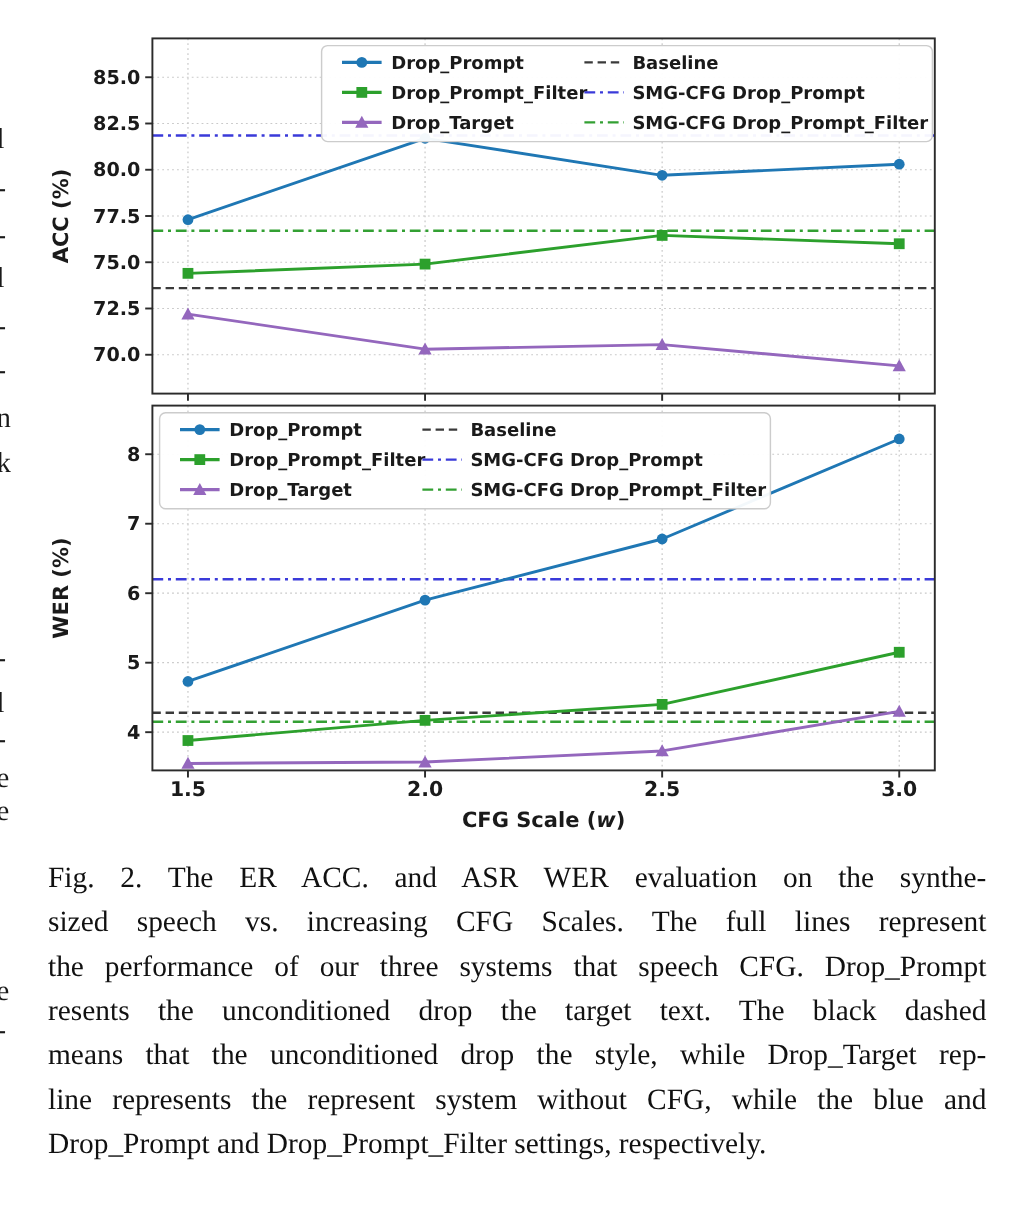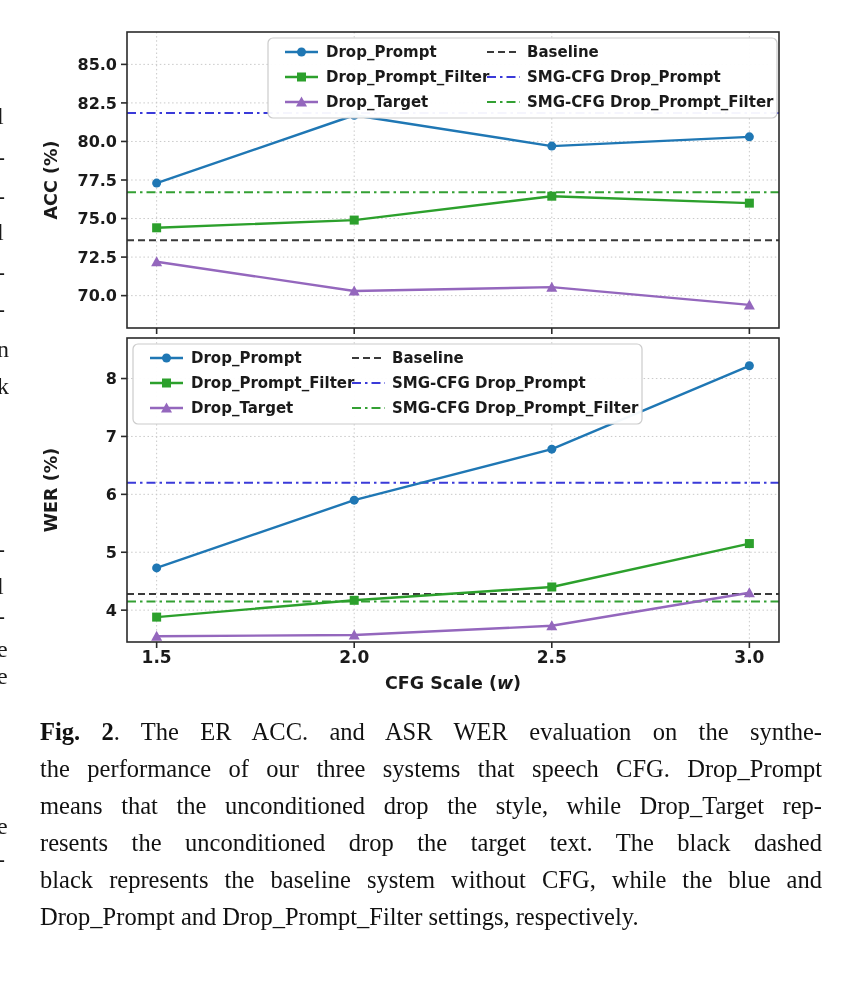--- a/index.html
+++ b/index.html
@@ -6,21 +6,21 @@
   #page{position:relative;width:841px;height:1007px;background:#ffffff;overflow:hidden;
         font-family:"DejaVu Sans",sans-serif;}
   #figure-svg{position:absolute;left:0;top:0;}
   .edge-frag{position:absolute;left:-3px;font-family:"Liberation Serif",serif;
              font-size:24px;color:#1a1a1a;line-height:1;}
   #caption{position:absolute;left:40px;top:713px;width:782px;
            font-family:"Liberation Serif",serif;font-size:24.5px;color:#111;
            line-height:37px;}
   .cap-line{text-align:justify;text-align-last:justify;white-space:normal;}
   .cap-line.last{text-align-last:left;}
-  .cap-bold{font-weight:bold;}
+  .cap-bold{font-weight:normal;}
   svg text{font-family:"DejaVu Sans",sans-serif;}
 </style>
 </head>
 <body>
 
 <div id="page">
   <div id="fragments">
       <span class="edge-frag" style="top: 104px;">l</span>
       <span class="edge-frag" style="top: 145px;">-</span>
       <span class="edge-frag" style="top: 184px;">-</span>
@@ -191,19 +191,20 @@
           <text x="392" y="358" dy="0.35em" font-size="15" font-weight="bold" fill="#1a1a1a">Baseline</text>
           <line x1="352" y1="383" x2="385" y2="383" stroke="#3a3ad9" stroke-width="2" stroke-dasharray="9 4 2.5 4"></line>
           <text x="392" y="383" dy="0.35em" font-size="15" font-weight="bold" fill="#1a1a1a">SMG-CFG Drop_Prompt</text>
           <line x1="352" y1="408" x2="385" y2="408" stroke="#33a033" stroke-width="2" stroke-dasharray="9 4 2.5 4"></line>
           <text x="392" y="408" dy="0.35em" font-size="15" font-weight="bold" fill="#1a1a1a">SMG-CFG Drop_Prompt_Filter</text>
         </g>
       </g>
     </svg>
   <div id="caption">
       <div class="cap-line"><span class="cap-bold">Fig. 2</span>.  The ER ACC. and ASR WER evaluation on the synthe-</div>
+      <div class="cap-line">sized speech vs.  increasing CFG Scales.  The full lines represent</div>
       <div class="cap-line">the performance of our three systems that speech CFG. Drop_Prompt</div>
+      <div class="cap-line">resents the unconditioned drop the target text.  The black dashed</div>
       <div class="cap-line">means that the unconditioned drop the style, while Drop_Target rep-</div>
-      <div class="cap-line">resents the unconditioned drop the target text.  The black dashed</div>
-      <div class="cap-line">black represents the baseline system without CFG, while the blue and</div>
+      <div class="cap-line">line represents the represent system without CFG, while the blue and</div>
       <div class="cap-line last">Drop_Prompt and Drop_Prompt_Filter settings, respectively.</div>
     </div>
 </div>
 
 </body></html>

